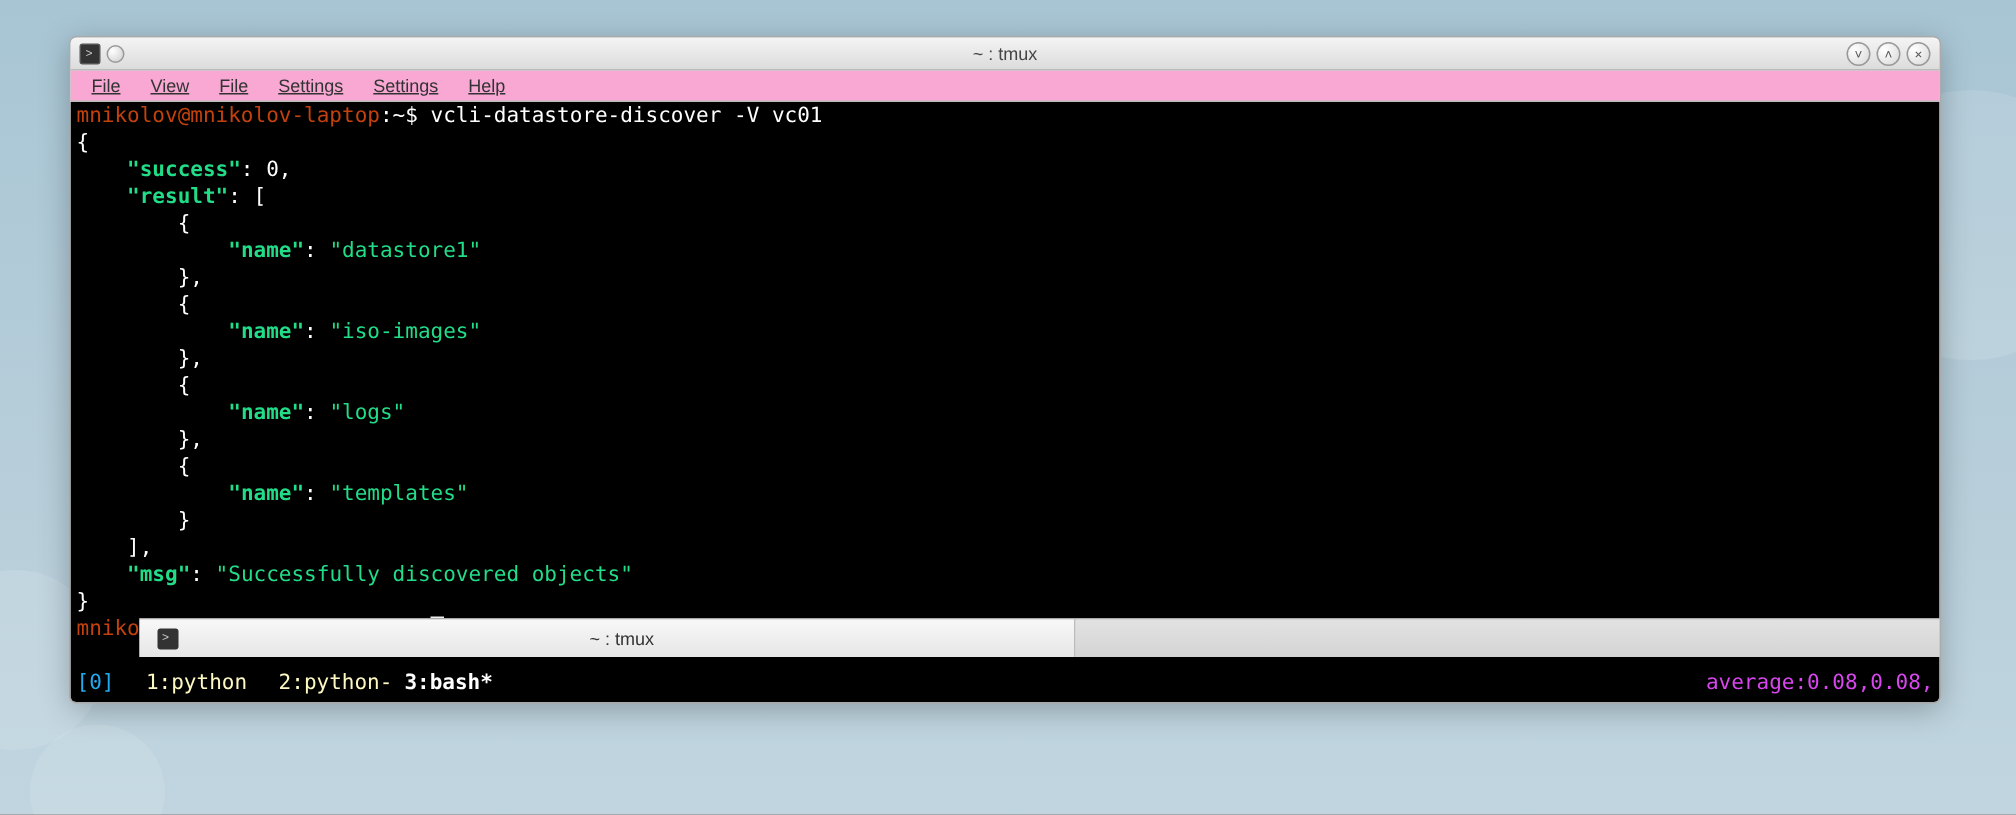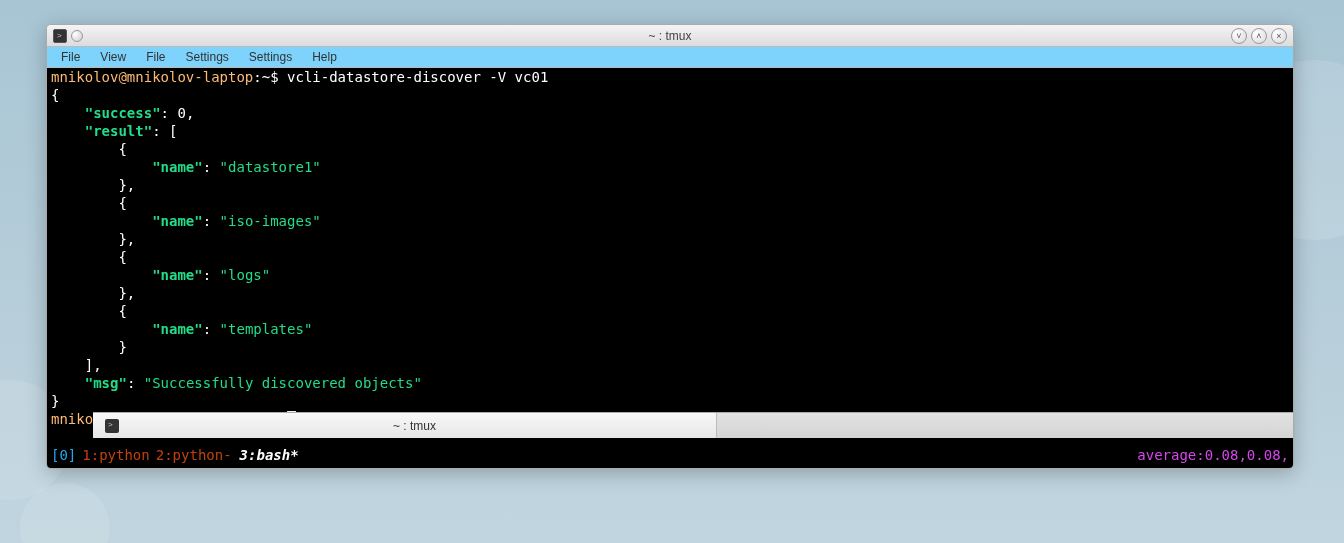--- a/index.html
+++ b/index.html
@@ -77,63 +77,64 @@
     border: 1px solid #999;
     display: flex;
     align-items: center;
     justify-content: center;
     font-size: 9px;
     color: #555;
     cursor: pointer;
   }
   .menubar {
     height: 21px;
-    background: #7dd3fc;
+    background: #f9a8d4;
     display: flex;
     align-items: center;
     padding: 0 4px;
     border-bottom: 1px solid #bbb;
     font-size: 12px;
     color: #333;
+    text-decoration: underline;
   }
   .menu-item {
     padding: 2px 10px;
     cursor: pointer;
   }
   .terminal {
     background: #000;
     color: #fff;
     font-family: "DejaVu Sans Mono", "Liberation Mono", monospace;
     font-size: 14px;
     line-height: 18px;
     padding: 0px 4px 2px 4px;
     min-height: 400px;
     white-space: pre;
   }
-  .prompt-user { color: #fdba74; }
+  .prompt-user { color: #c2410c; }
   .prompt-path { color: #ffffff; }
   .key { color: #22dd88; font-weight: bold; }
   .str { color: #22dd88; }
   .num { color: #ffffff; }
   .punct { color: #ffffff; }
   .cursor {
     display: inline-block;
     width: 9px; height: 16px;
     background: #eee;
     vertical-align: text-bottom;
   }
   .tmux-bar {
     display: flex;
     font-family: monospace;
     font-size: 14px;
     padding-top: 18px;
   }
   .tmux-session { color: #22aaee; }
-  .tmux-win { color: #c2410c; margin-left: 6px; }
-  .tmux-win-active { color: #ffffff; font-weight: bold; margin-left: 8px; font-style: italic; }
+  .tmux-win { color: #fef9c3; margin-left: 21px; }
+  .tmux-win-active { color: #ffffff; font-weight: bold; margin-left: 8px; }
   .tmux-right { margin-left: auto; color: #d946ef; }
   .taskbar {
     position: absolute;
     left: 46px;
     bottom: 30px;
     width: 1248px;
     height: 26px;
     display: flex;
     background: #e0e0e0;
     border-top: 1px solid #aaa;

